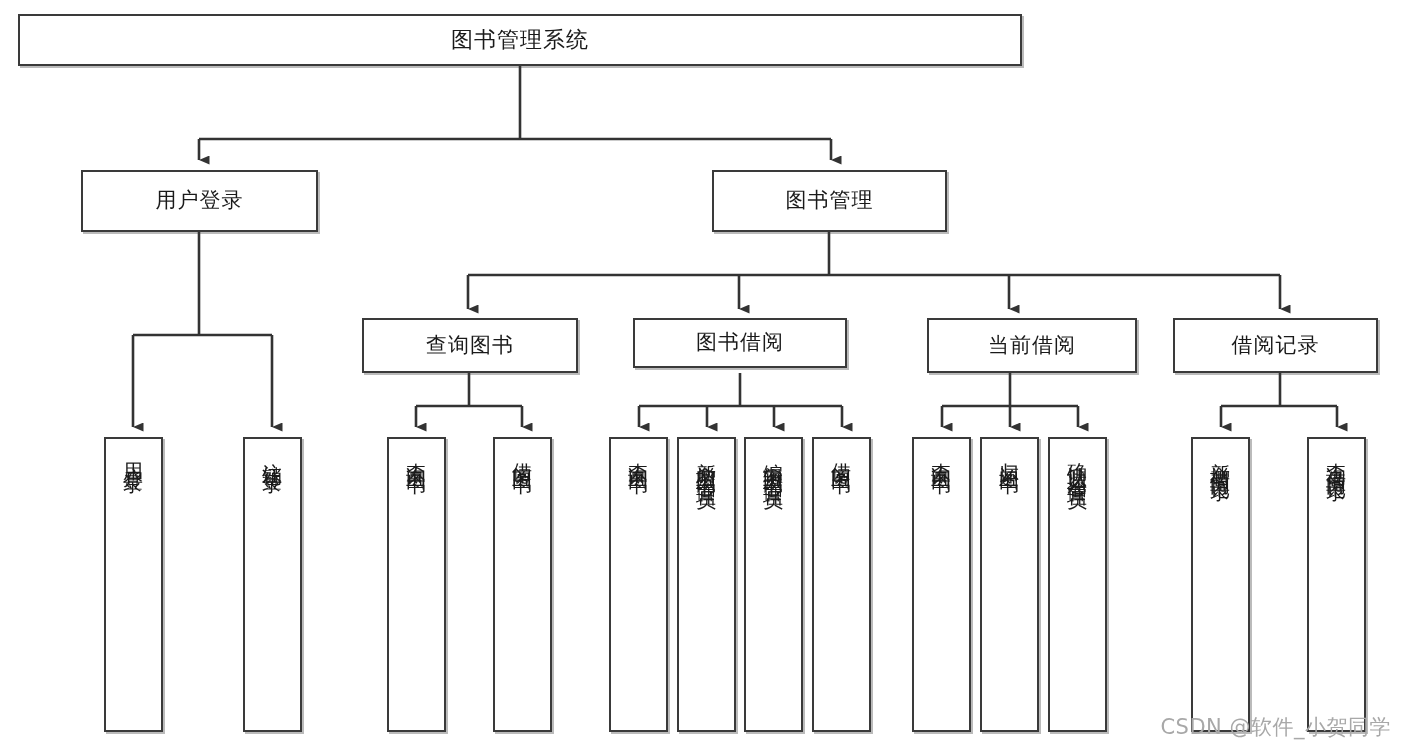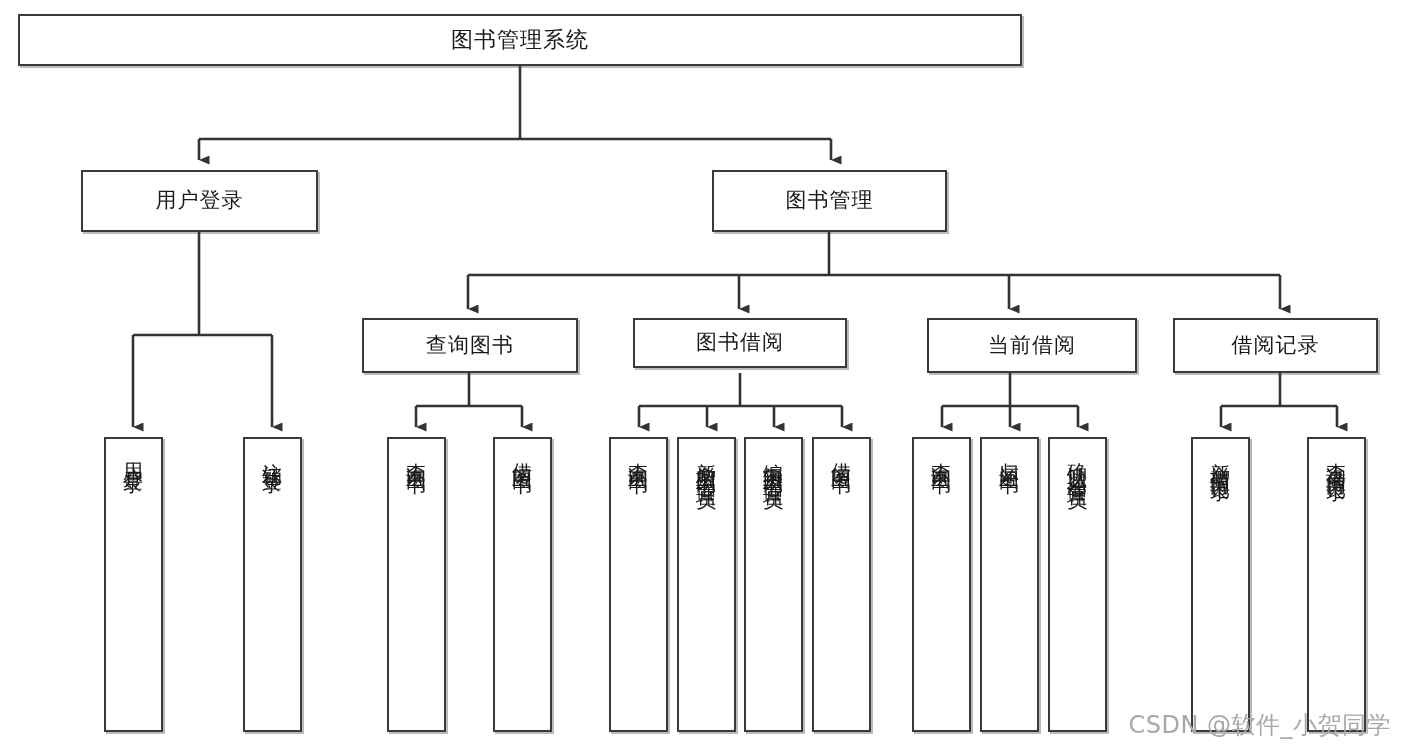--- a/index.html
+++ b/index.html
@@ -40,21 +40,21 @@
     letter-spacing:4px;
     line-height:1.0;
     white-space:normal;
     max-height:278px;
   }
   .node.root .lbl{font-size:22px;}
 
   #watermark{
     position:absolute;
     right:14px;bottom:6px;
-    font-size:24px;
+    font-size:21px;
     color:#a8a8a8;
     letter-spacing:0.5px;
     white-space:nowrap;
     user-select:none;
   }
 </style>
 </head>
 <body>
 
 <div id="diagram-root">

